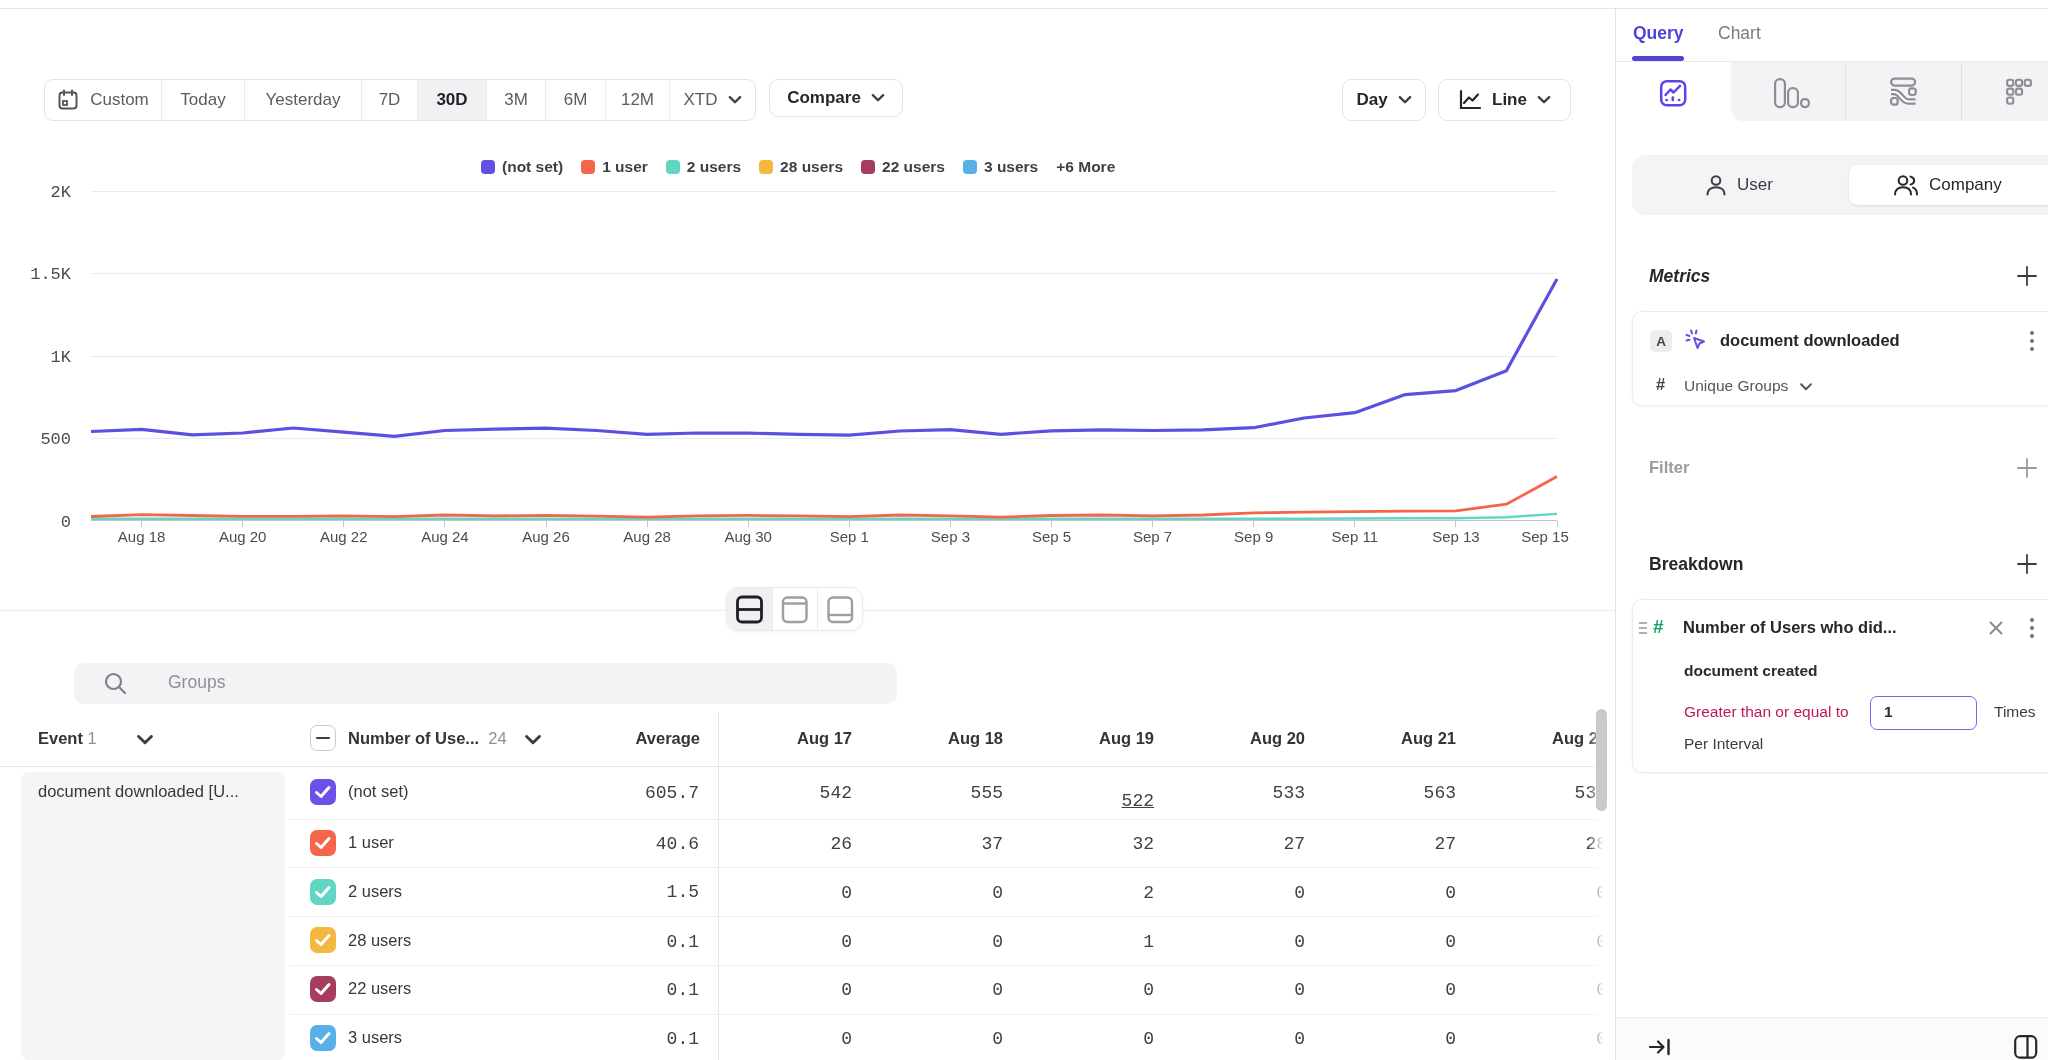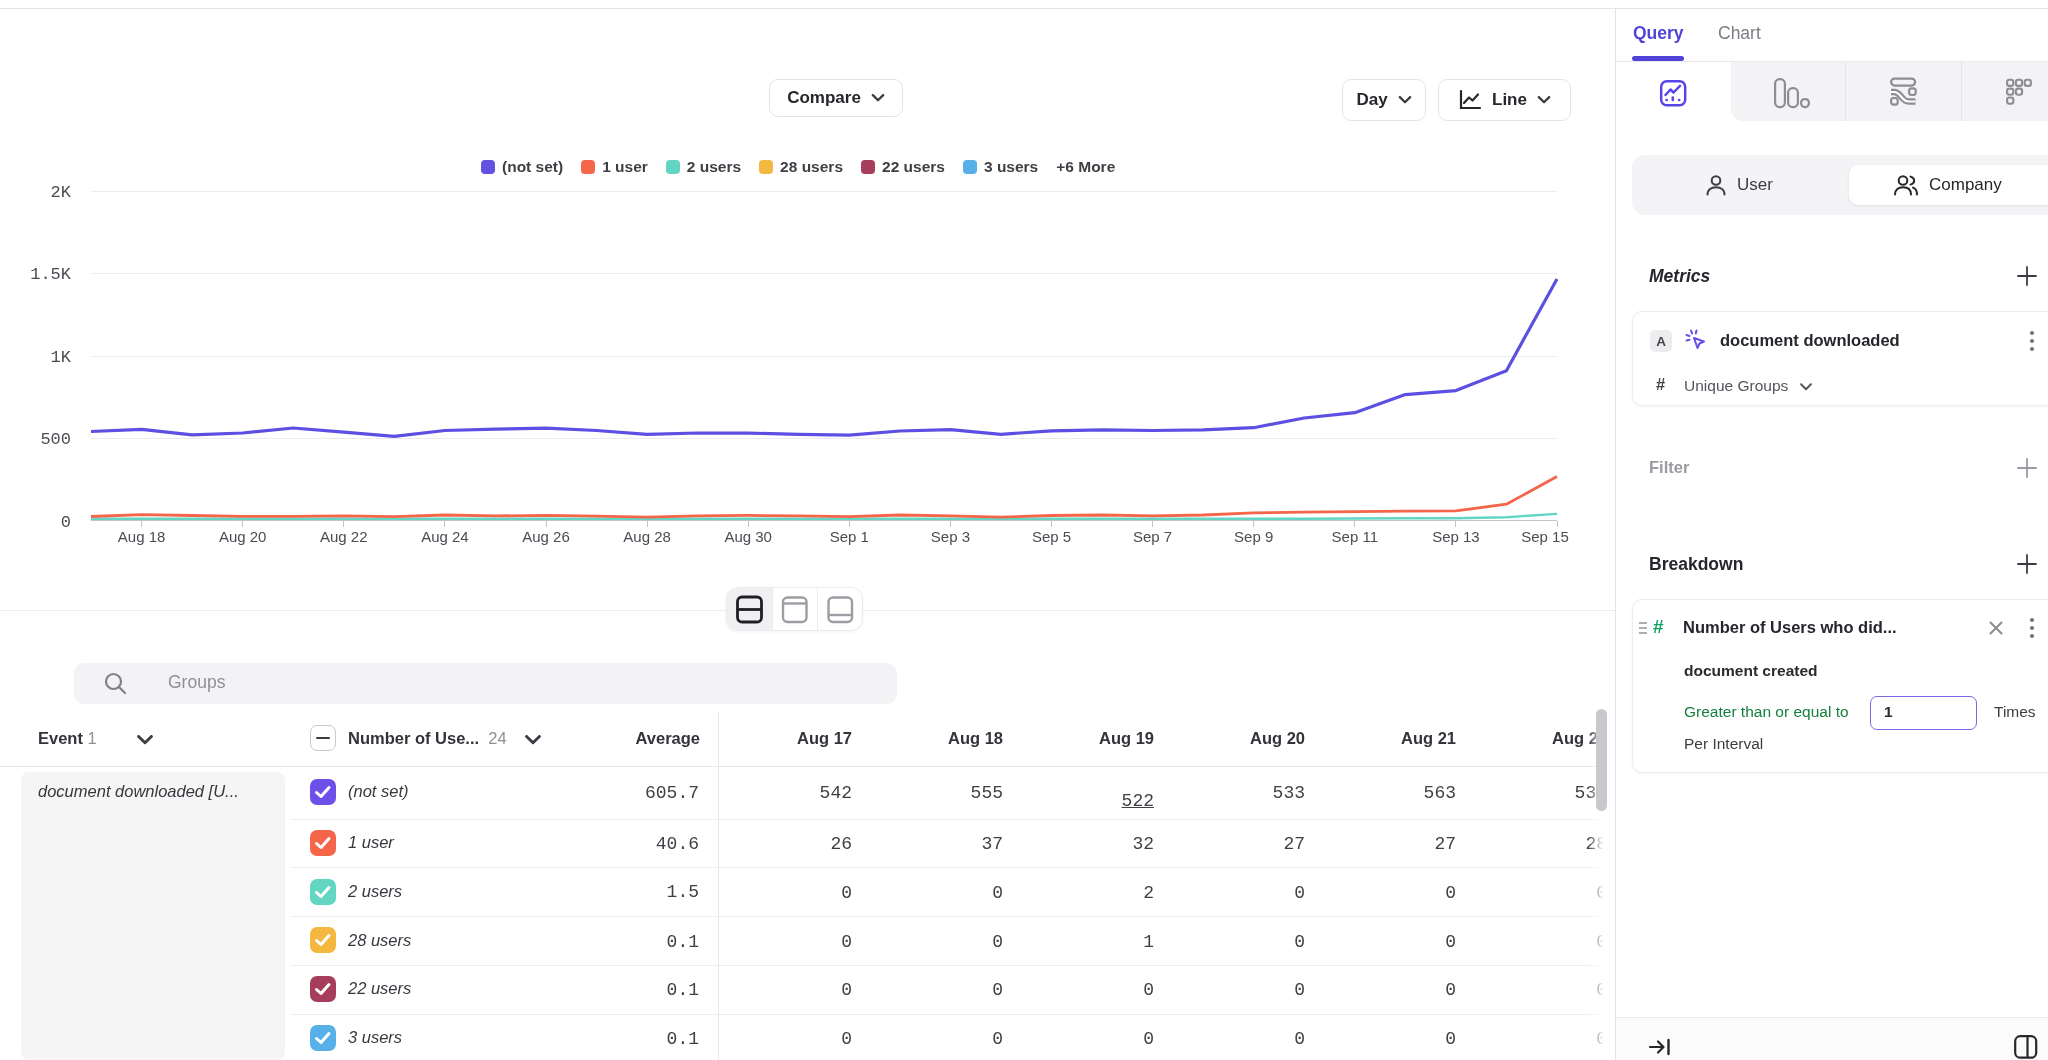--- a/index.html
+++ b/index.html
@@ -20,36 +20,58 @@
   #seg .s:last-child { border-right:none; }
   #seg .sel { background:#f1f1f3; color:#1f1f26; font-weight:700; }
   
   #legend { position:absolute; left:481px; top:158px; display:flex; align-items:center; gap:18px; }
   #legend .it { display:flex; align-items:center; gap:7px; font-size:15.5px; font-weight:600; color:#3f3f46; }
   #legend .sw { width:14px; height:14px; border-radius:4px; }
   
   .hdrtxt { font-size:16.5px; font-weight:600; color:#33333a; }
   .cellnum { position:absolute; font-family:"Liberation Mono", monospace; font-size:18px;
     color:#3f3f45; text-align:right; letter-spacing:0px; }
-  .rowlab { font-size:16.5px; color:#37373e;font-style:italic; }
+  .rowlab { font-size:16.5px; color:#37373e; }
   .cb { position:absolute; width:26px; height:26px; border-radius:7px; }
   .sep { position:absolute; left:0; height:1px; background:#efeff2; }
   .ptab { position:absolute; font-size:17.5px; font-weight:600; }
   .h2 { position:absolute; font-size:17.5px; font-weight:700; color:#26262c; }
   .plus { position:absolute; width:22px; height:22px; }
   .plus path { stroke-width:1.8; fill:none; stroke-linecap:round; }
   .card { position:absolute; background:#fff; border:1px solid #ececf0; border-radius:10px;
     box-shadow:0 1px 3px rgba(30,30,40,0.05); }
 </style>
 </head>
 <body>
 <div id="app">
 
   <div class="abs" style="left:0;top:8px;width:2048px;height:1px;background:#e5e5e8;"></div>
 
+  <div id="seg">
+    <div class="s" style="width:117px;">
+      <svg width="22" height="22" viewBox="0 0 22 22" style="margin-right:11px;">
+        <rect x="2.5" y="3.5" width="17" height="16" rx="3" fill="none" stroke="#55555c" stroke-width="2"></rect>
+        <line x1="7" y1="1.5" x2="7" y2="6" stroke="#55555c" stroke-width="2" stroke-linecap="round"></line>
+        <line x1="15" y1="1.5" x2="15" y2="6" stroke="#55555c" stroke-width="2" stroke-linecap="round"></line>
+        <rect x="6" y="12" width="4" height="4" fill="none" stroke="#55555c" stroke-width="1.8"></rect>
+      </svg>
+      Custom</div>
+    <div class="s" style="width:83px;">Today</div>
+    <div class="s" style="width:117px;">Yesterday</div>
+    <div class="s" style="width:56px;">7D</div>
+    <div class="s sel" style="width:69px;">30D</div>
+    <div class="s" style="width:59px;">3M</div>
+    <div class="s" style="width:60px;">6M</div>
+    <div class="s" style="width:64px;">12M</div>
+    <div class="s" style="width:85px;">XTD
+      <svg class="chev" viewBox="0 0 11 7">
+          <path d="M1 1 L5.5 5.5 L10 1"></path>
+        </svg>
+    </div>
+  </div>
   <div class="btn" style="left:769px;top:79px;width:134px;height:38px;">Compare
     <svg class="chev" viewBox="0 0 11 7">
         <path d="M1 1 L5.5 5.5 L10 1"></path>
       </svg>
   </div>
   <div class="btn" style="left:1342px;top:79px;width:84px;height:42px;">Day
     <svg class="chev" viewBox="0 0 11 7">
         <path d="M1 1 L5.5 5.5 L10 1"></path>
       </svg>
   </div>
@@ -369,21 +391,21 @@
   <div class="abs" style="left:1683px;top:618px;font-size:16.5px;font-weight:700;color:#26262c;">Number of Users who did...</div>
   <svg class="abs" style="left:1988px;top:620px;" width="16" height="16" viewBox="0 0 16 16">
     <path d="M2.5 2.5 L13.5 13.5 M13.5 2.5 L2.5 13.5" stroke="#8a8a90" stroke-width="2" stroke-linecap="round"></path>
   </svg>
   <svg class="abs" style="left:2026px;top:616px;" width="12" height="26" viewBox="0 0 12 26">
     <circle cx="6" cy="4" r="2" fill="#71717a"></circle>
       <circle cx="6" cy="12" r="2" fill="#71717a"></circle>
       <circle cx="6" cy="20" r="2" fill="#71717a"></circle>
   </svg>
   <div class="abs" style="left:1684px;top:662px;font-size:15.5px;font-weight:700;color:#2b2b31;">document created</div>
-  <div class="abs" style="left:1684px;top:703px;font-size:15.5px;color:#15803d;">Greater than or equal to</div>
+  <div class="abs" style="left:1684px;top:703px;font-size:15.5px;color:#be185d;">Greater than or equal to</div>
   <div class="abs" style="left:1870px;top:696px;width:107px;height:34px;background:#fff;border:1.5px solid #7a68e8;border-radius:7px;"></div>
   <div class="abs" style="left:1884px;top:703px;font-size:15.5px;font-weight:600;color:#2b2b31;">1</div>
   <div class="abs" style="left:1994px;top:703px;font-size:15.5px;color:#3c3c42;">Times</div>
   <div class="abs" style="left:1684px;top:735px;font-size:15.5px;color:#3c3c42;">Per Interval</div>
 
   <div class="abs" style="left:1616px;top:1017px;width:432px;height:43px;background:#fbfbfc;border-top:1px solid #e9e9ec;"></div>
   <svg class="abs" style="left:1648px;top:1036px;" width="24" height="22" viewBox="0 0 24 22">
     <line x1="2" y1="11" x2="15" y2="11" stroke="#26262b" stroke-width="2.2" stroke-linecap="round"></line>
     <path d="M10 5.5 L15.5 11 L10 16.5" fill="none" stroke="#26262b" stroke-width="2.2" stroke-linecap="round" stroke-linejoin="round"></path>
     <line x1="20.5" y1="4" x2="20.5" y2="18" stroke="#26262b" stroke-width="2.4" stroke-linecap="round"></line>

